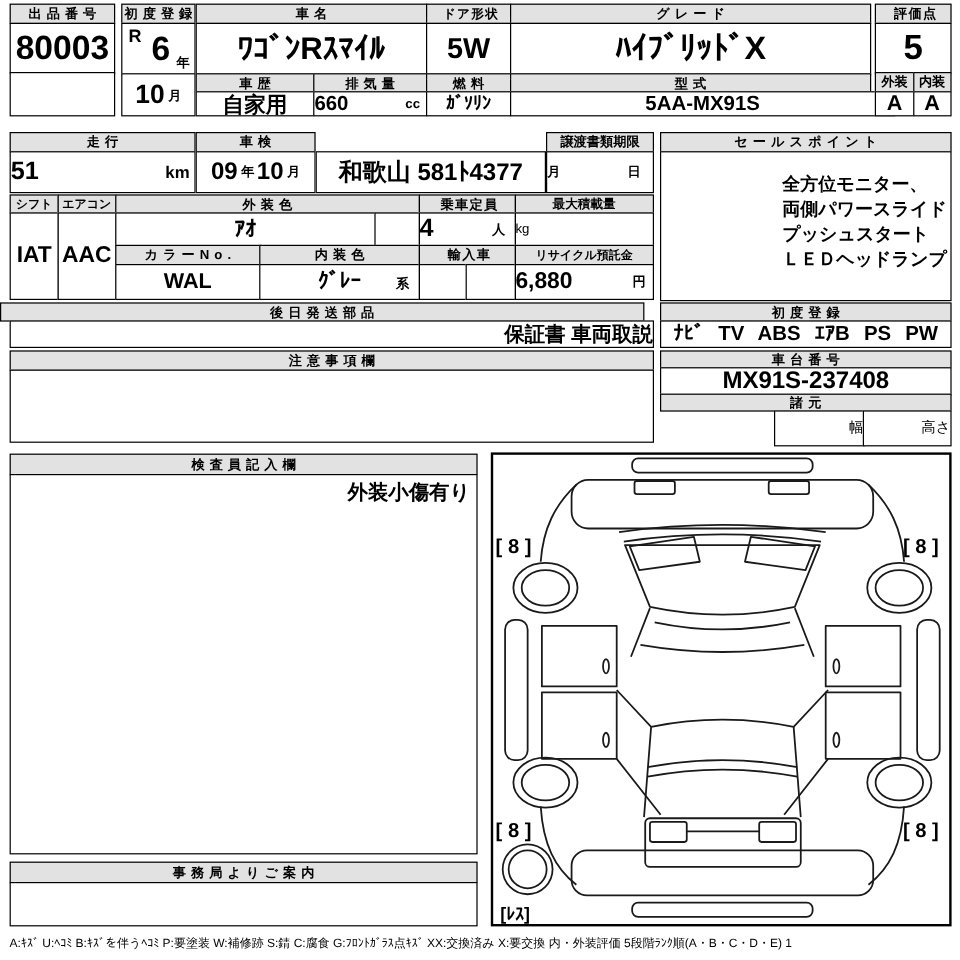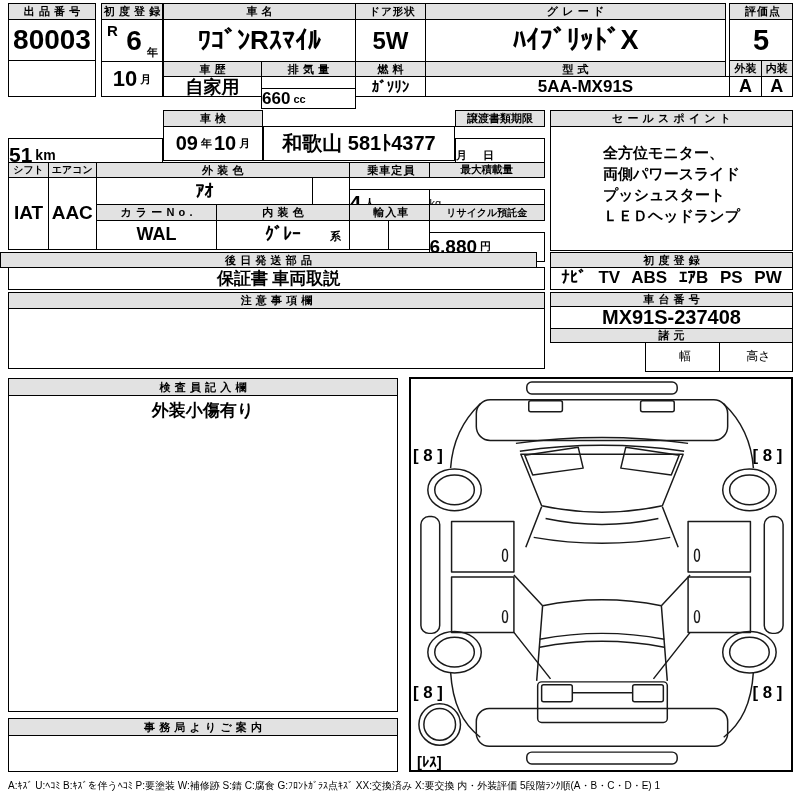--- a/index.html
+++ b/index.html
@@ -4,22 +4,22 @@
 <style>
   html,body{margin:0;padding:0;background:#fff;}
   #sheet{position:relative;width:800px;height:800px;background:#fff;
          font-family:"Liberation Sans","DejaVu Sans",sans-serif;color:#000;overflow:hidden;}
   .c{position:absolute;box-sizing:border-box;border:1.5px solid var(--line,#000);background:#fff;
      display:flex;align-items:center;justify-content:center;}
   .h{background:var(--hdr,#e2e2e2);font-size:11px;font-weight:700;letter-spacing:.38em;text-indent:.38em;white-space:nowrap;}
   .h0{letter-spacing:0;text-indent:0;}
   .v{font-weight:700;}
   .u{font-size:11px;font-weight:700;margin-left:3px;}
-  .left{justify-content:center;font-family:Liberation Serif, serif;}
-  .right{justify-content:flex-start;margin-top:12px;}
+  .left{justify-content:flex-end;}
+  .right{justify-content:space-between;}
   .top{align-items:flex-start;}
   svg text{font:700 17px "Liberation Sans","DejaVu Sans",sans-serif;fill:#000;stroke:none;}
   svg .small-label{font-size:15px;}
 </style>
 </head>
 <body>
 
 <div id="sheet">
 
   <div class="c h" style="left:8px;top:3px;width:88px;height:17px">出品番号</div>
@@ -57,21 +57,22 @@
   <div class="c h" style="left:425px;top:61px;width:301px;height:16px">型式</div>
   <div class="c v" style="left:425px;top:76px;width:321px;height:21px;font-size:17px">5AA-MX91S</div>
 
   <div class="c h" style="left:729px;top:3px;width:64px;height:17px;letter-spacing:.1em">評価点</div>
   <div class="c v" style="left:729px;top:18.5px;width:64px;height:43px;font-size:29px">5</div>
   <div class="c h h0" style="left:729px;top:60px;width:33px;height:17px">外装</div>
   <div class="c h h0" style="left:760.5px;top:60px;width:32.5px;height:17px">内装</div>
   <div class="c v" style="left:729px;top:75.5px;width:33px;height:21.5px;font-size:18px">A</div>
   <div class="c v" style="left:760.5px;top:75.5px;width:32.5px;height:21.5px;font-size:18px">A</div>
 
-  <div class="c v right" style="left:8px;top:125.5px;width:155px;height:35px;font-size:21px;padding-right:22px">
+  <div class="c h" style="left:8px;top:110px;width:155px;height:17px">走行</div>
+  <div class="c v right" style="left:8px;top:125.5px;width:155px;height:35px;font-size:21px;padding-right:4px">
     <span>51</span>
     <span style="font-size:14px;font-weight:700;margin-left:3px">km</span>
   </div>
   <div class="c h" style="left:163px;top:110px;width:100px;height:17px">車検</div>
   <div class="c v" style="left:163px;top:125.5px;width:100px;height:35px;font-size:20px">
     <span>09</span>
     <span class="u">年</span>
     <span style="font-size:20px;font-weight:700;margin-left:2px">10</span>
     <span class="u">月</span>
   </div>

